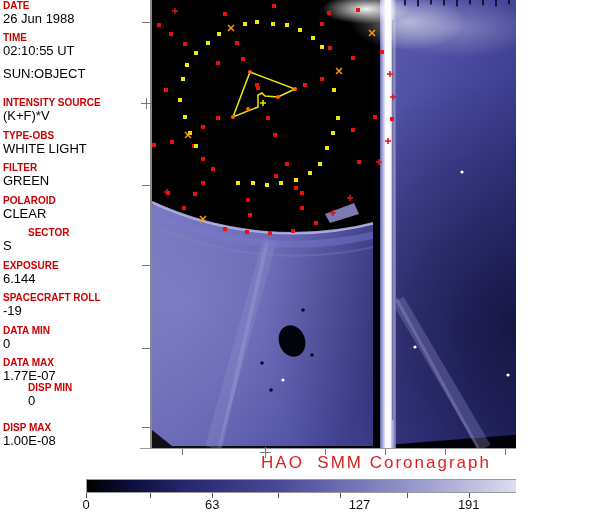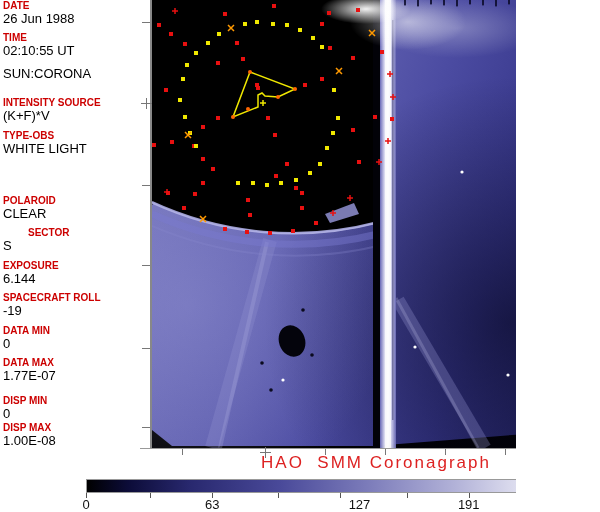--- a/index.html
+++ b/index.html
@@ -39,30 +39,34 @@
   <div id="sidebar">
       <div class="field" style="top: 1px;">
         <div class="lbl" style="color: rgb(204, 0, 0);">DATE</div>
         <div class="val">26 Jun 1988</div>
       </div>
       <div class="field" style="top: 33.45px;">
         <div class="lbl" style="color: rgb(204, 0, 0);">TIME</div>
         <div class="val">02:10:55 UT</div>
       </div>
       <div class="field" style="top: 65.9px;">
-        <div class="val">SUN:CORONA</div>
+        <div class="val">SUN:OBJECT</div>
       </div>
       <div class="field" style="top: 98.35px;">
         <div class="lbl" style="color: rgb(204, 0, 0);">INTENSITY SOURCE</div>
         <div class="val">(K+F)*V</div>
       </div>
       <div class="field" style="top: 130.8px;">
         <div class="lbl" style="color: rgb(204, 0, 0);">TYPE-OBS</div>
         <div class="val">WHITE LIGHT</div>
       </div>
+      <div class="field" style="top: 163.25px;">
+        <div class="lbl" style="color: rgb(204, 0, 0);">FILTER</div>
+        <div class="val">GREEN</div>
+      </div>
       <div class="field" style="top: 195.7px;">
         <div class="lbl" style="color: rgb(204, 0, 0);">POLAROID</div>
         <div class="val">CLEAR</div>
       </div>
       <div class="field" style="top: 228.15px;">
         <div class="lbl" style="color: rgb(204, 0, 0); padding-left: 25px;">SECTOR</div>
         <div class="val">S</div>
       </div>
       <div class="field" style="top: 260.6px;">
         <div class="lbl" style="color: rgb(204, 0, 0);">EXPOSURE</div>
@@ -73,21 +77,21 @@
         <div class="val">-19</div>
       </div>
       <div class="field" style="top: 325.5px;">
         <div class="lbl" style="color: rgb(204, 0, 0);">DATA MIN</div>
         <div class="val">0</div>
       </div>
       <div class="field" style="top: 357.95px;">
         <div class="lbl" style="color: rgb(204, 0, 0);">DATA MAX</div>
         <div class="val">1.77E-07</div>
       </div>
-      <div class="field" style="top: 396px;">
+      <div class="field" style="top: 383px; margin-left: 25px;">
         <div class="lbl" style="color: rgb(204, 0, 0);">DISP MIN</div>
         <div class="val">0</div>
       </div>
       <div class="field" style="top: 422.85px;">
         <div class="lbl" style="color: rgb(204, 0, 0);">DISP MAX</div>
         <div class="val">1.00E-08</div>
       </div>
     </div>
   <div id="vborder"></div>
   <div id="hline"></div>

